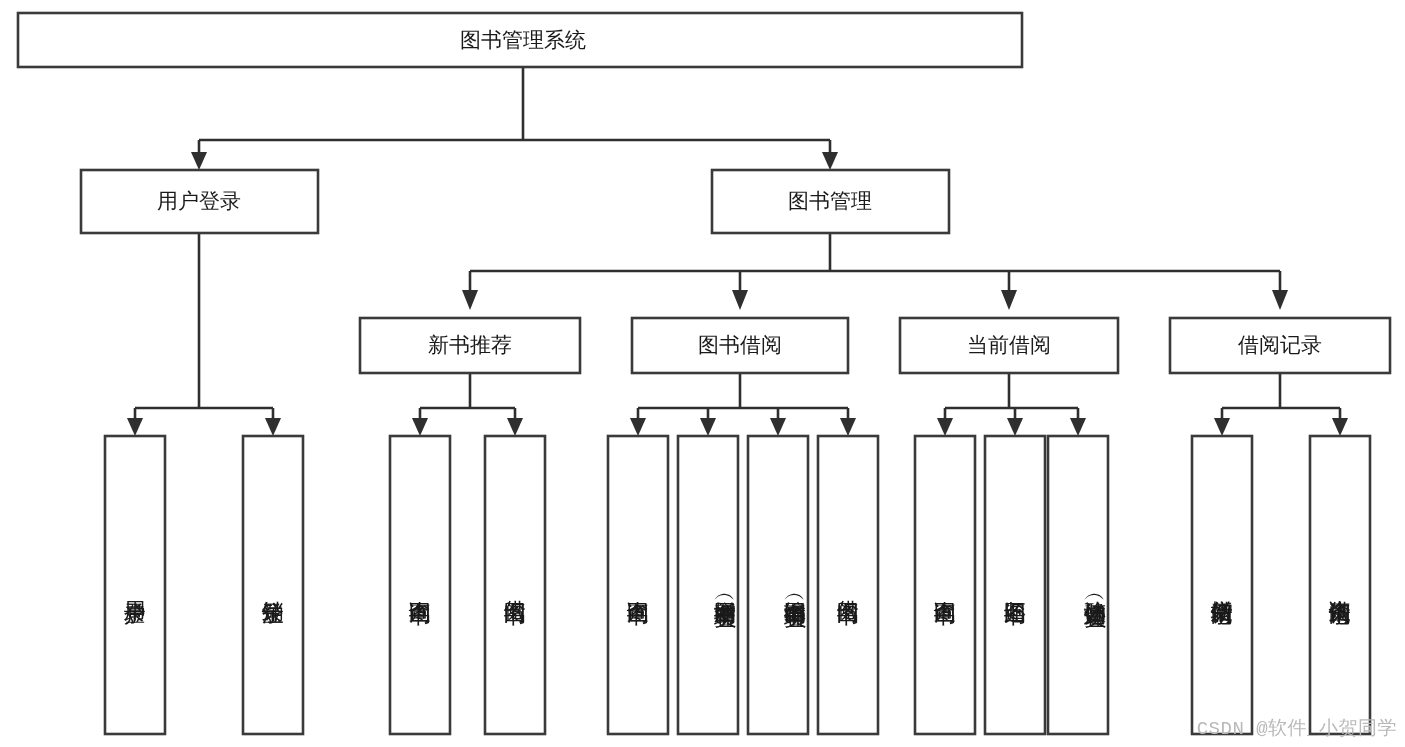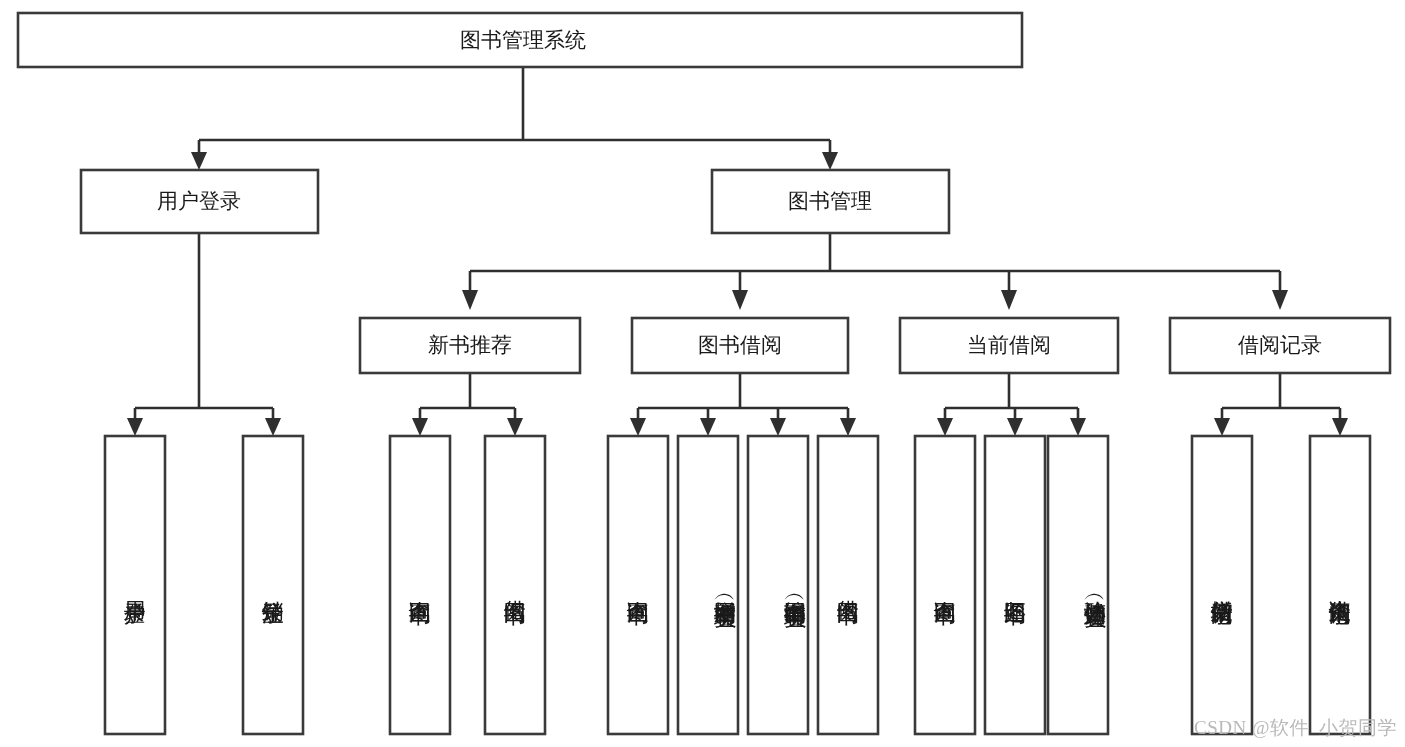--- a/index.html
+++ b/index.html
@@ -64,21 +64,21 @@
     white-space: nowrap;
     pointer-events: none;
   }
   .leaf-label.centered {
     align-items: center;
   }
   #watermark {
     position: absolute;
     right: 8px;
     bottom: 6px;
-    font-family: Liberation Serif, serif;
+    font-family: Liberation Mono, monospace;
     font-size: 19px;
     color: #b9b9b9;
     white-space: nowrap;
     letter-spacing: 0.5px;
     margin-top: 30px;
   }
 </style>
 </head>
 <body>
 

